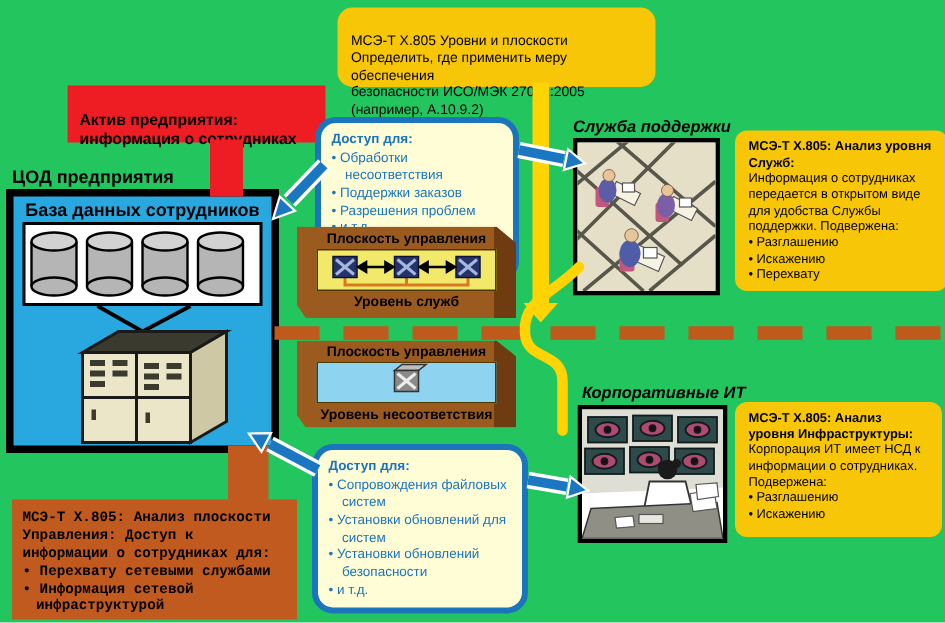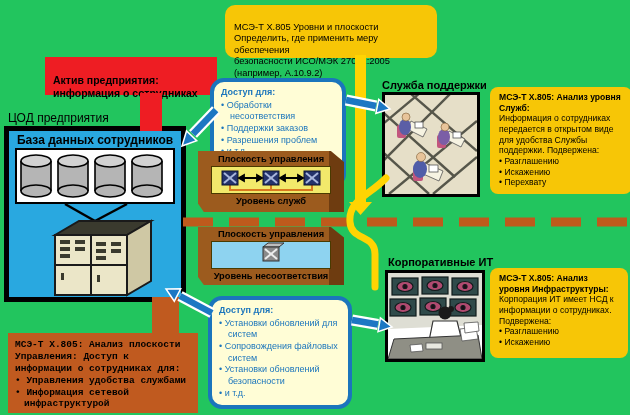--- a/index.html
+++ b/index.html
@@ -27,22 +27,22 @@
   ul.blist li{padding-left:9px;text-indent:-9px;}
   ul.blist li:before{content:"• ";}
   
   .slab{background:linear-gradient(90deg,#9C5B1E 0 90%,#6E3C10 90% 100%);
         clip-path:polygon(0 0,91% 0,100% 18%,100% 100%,4% 100%,0 86%);
         box-sizing:border-box;text-align:center;}
   .slab .slab-label{font-weight:bold;font-size:9.3px;color:#000;line-height:1.1;}
   .panel{margin:2px auto;border:1px solid #4a3a00;width:118px;height:26px;display:block;}
   
   .pic{border:3px solid #000;box-sizing:border-box;background:#fff;}
-  .pic-label{font-weight:bold;font-size:11px;}
-  .section-label{font-weight:normal;font-size:12px;}
+  .pic-label{font-weight:bold;font-size:11px;font-style:italic;}
+  .section-label{font-weight:bold;font-size:12px;}
   
   .mgmtbox{background:#C05A1F;color:#000;font-weight:bold;font-size:9.5px;line-height:1.25;
            padding:6px 7px;box-sizing:border-box;}
   #overlay{pointer-events:none;z-index:50;}
 </style>
 </head>
 <body>
 
 <div id="canvas">
 
@@ -272,31 +272,31 @@
     <div>Корпорация ИТ имеет НСД к информации о сотрудниках. Подвержена:</div>
     <ul class="blist">
       <li>Разглашению</li>
       <li>Искажению</li>
     </ul>
   </div>
 
   <div class="abs callout" style="left:208px;top:296px;width:144px;height:113px;">
     <div class="co-title">Доступ для:</div>
     <ul class="blist">
+      <li>Сопровождения файловых систем</li>
       <li>Установки обновлений для систем</li>
-      <li>Сопровождения файловых систем</li>
       <li>Установки обновлений безопасности</li>
       <li>и т.д.</li>
     </ul>
   </div>
 
   <div class="abs mgmtbox" style="left:8px;top:333px;width:190px;height:80px;font-family:Liberation Mono, monospace;">
     <div>МСЭ-Т Х.805: Анализ плоскости Управления: Доступ к информации о сотрудниках для:</div>
     <ul class="blist">
-      <li>Управления удобства службами</li>
+      <li>Перехвату сетевыми службами</li>
       <li>Информация сетевой инфраструктурой</li>
     </ul>
   </div>
 
   <svg id="overlay" class="abs" style="left:0;top:0;" width="630" height="415" viewBox="0 0 630 415">
 
     <rect x="140" y="93" width="22" height="38" fill="#EE1D23"></rect>
 
     <rect x="152" y="297" width="27" height="40" fill="#C05A1F"></rect>
 

